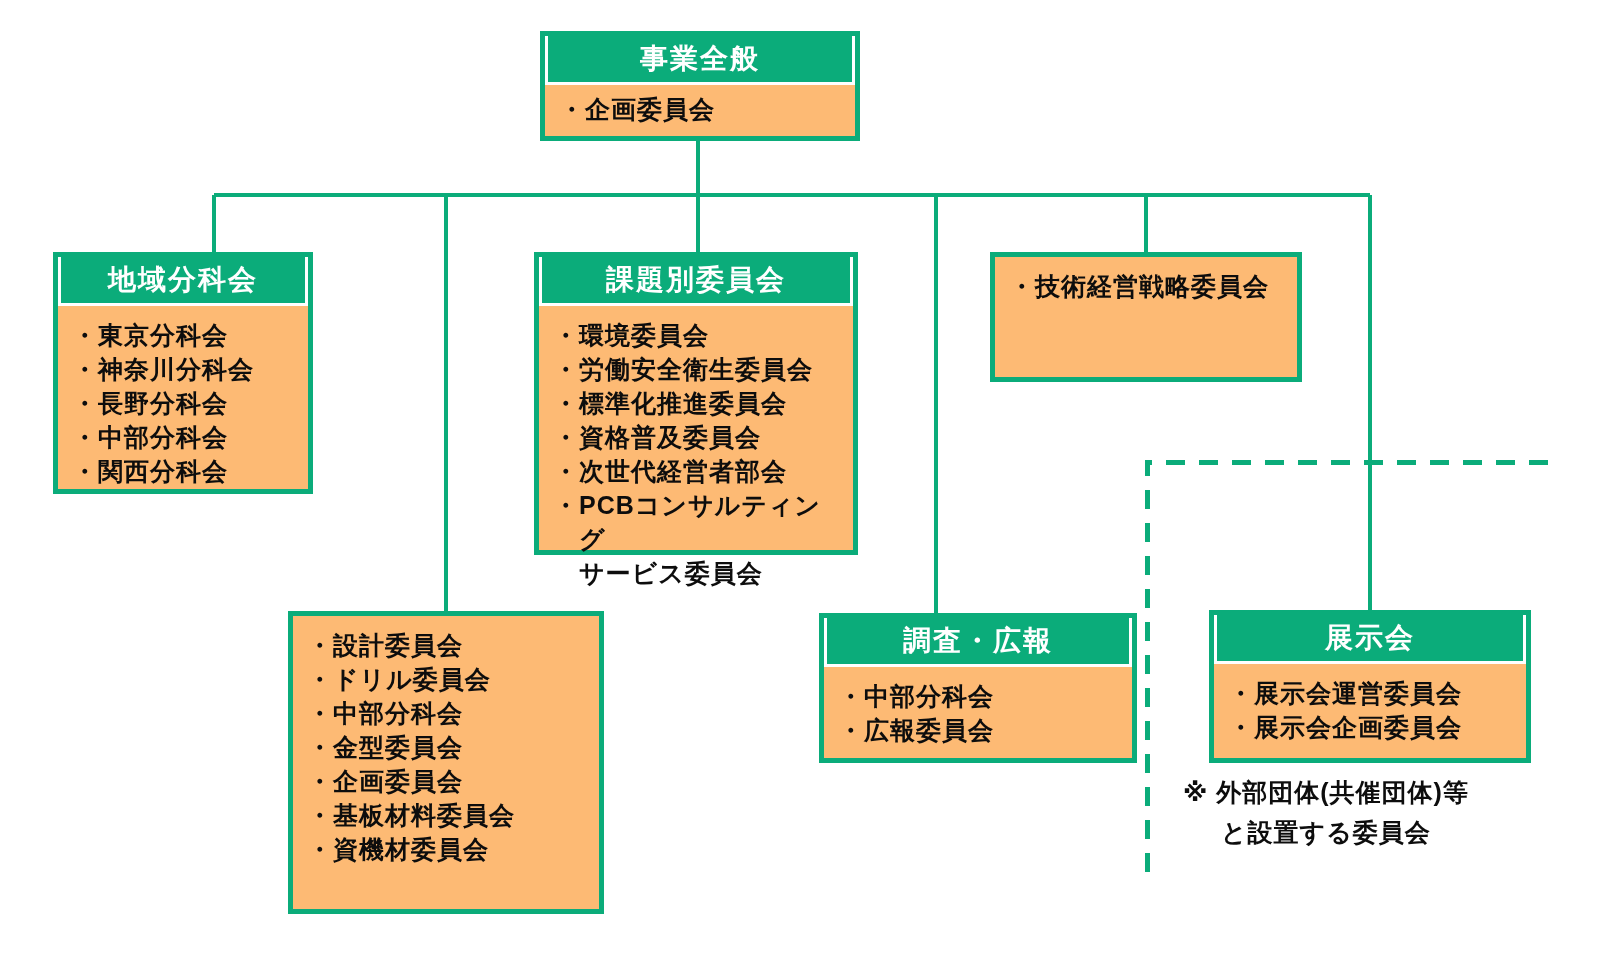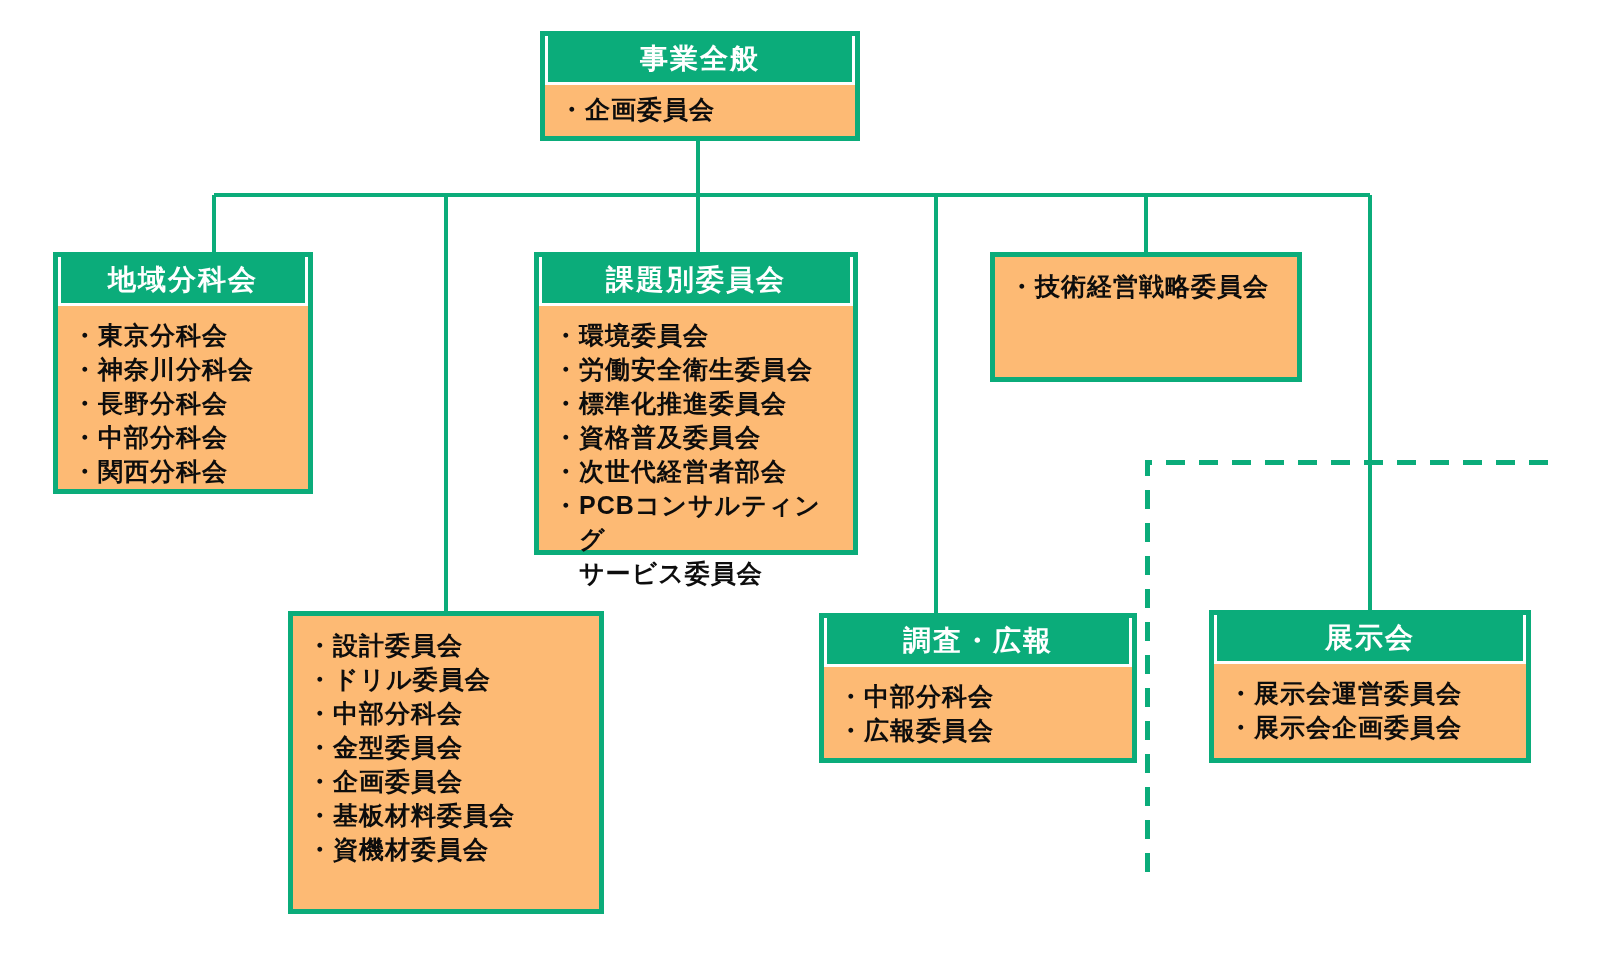--- a/index.html
+++ b/index.html
@@ -242,14 +242,18 @@
             <span class="item-text">展示会運営委員会</span>
           </li>
           <li>
             <span class="bullet">・</span>
             <span class="item-text">展示会企画委員会</span>
           </li>
         </ul>
     </div>
   </div>
 
+  <div class="note">
+    <div class="note-line1">※ 外部団体(共催団体)等</div>
+    <div class="note-line2">と設置する委員会</div>
+  </div>
 
 </div>
 
 </body></html>

